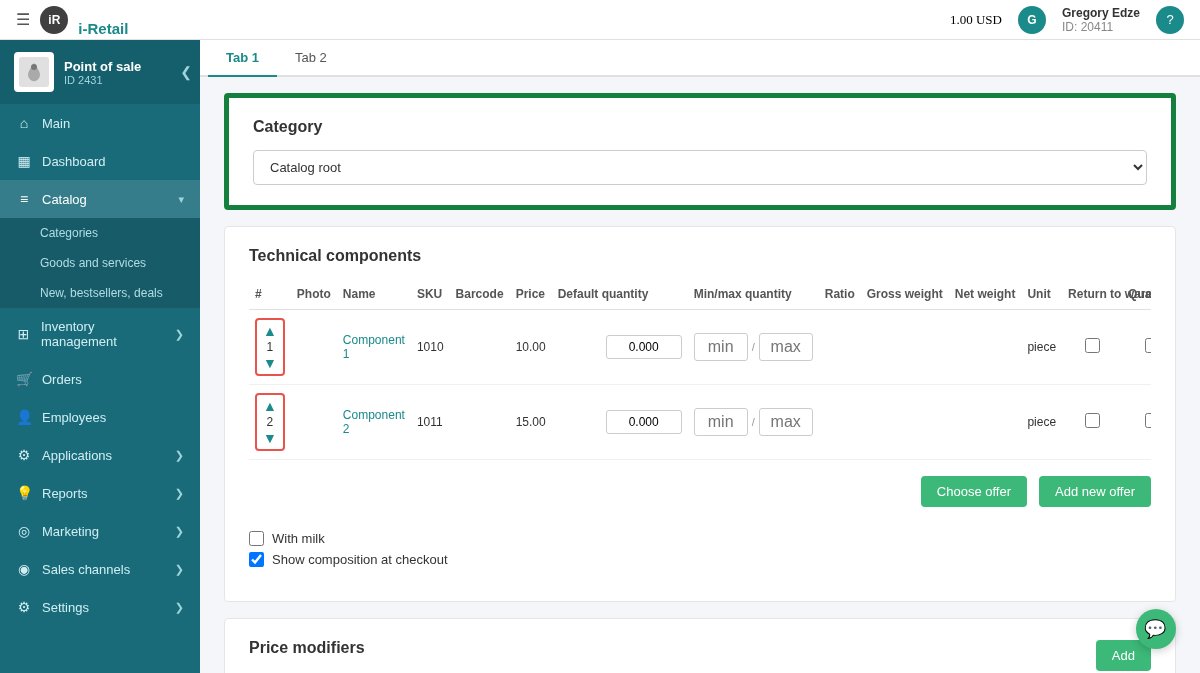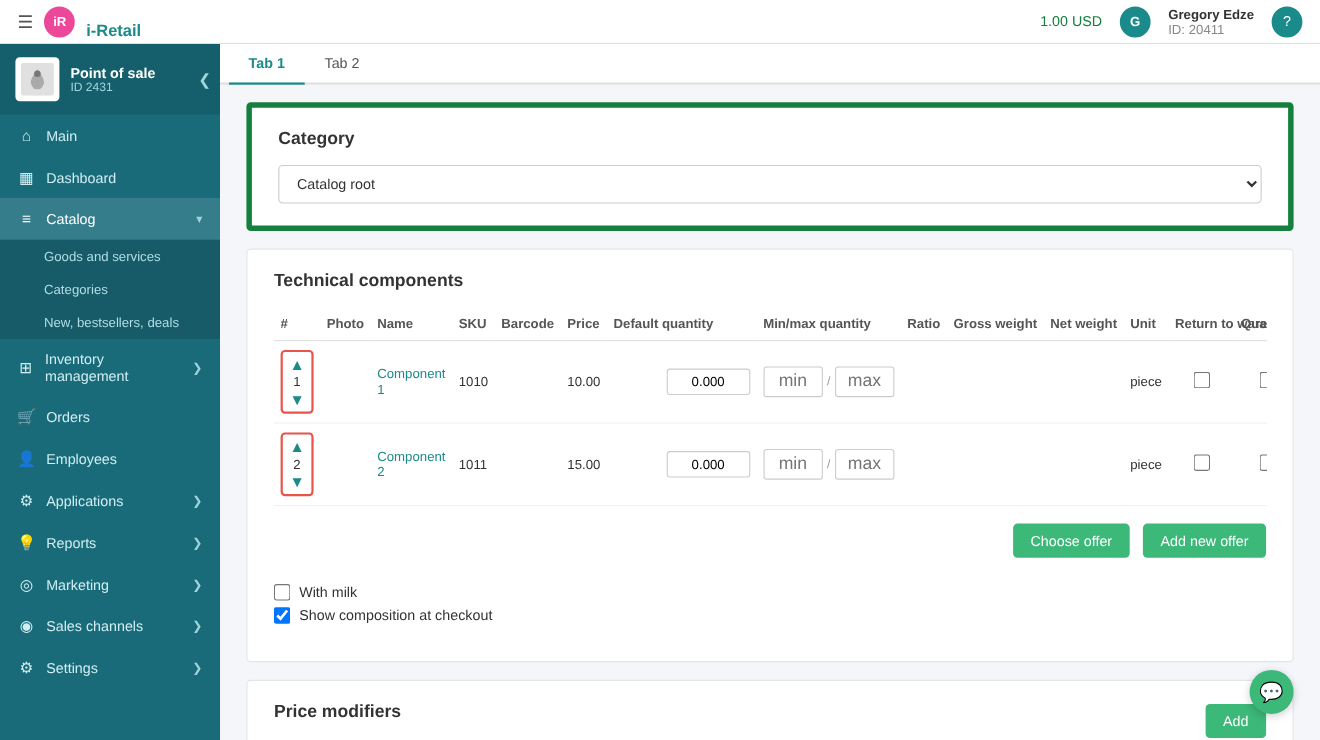--- a/index.html
+++ b/index.html
@@ -1,25 +1,25 @@
 <!DOCTYPE html>
 <html><head>
   <meta charset="utf-8">
   <style>
     * { box-sizing: border-box; margin: 0; padding: 0; }
     body { font-family: 'Segoe UI', Arial, sans-serif; font-size: 13px; background: #f5f6fa; display: flex; flex-direction: column; height: 673px; overflow: hidden; }
 
     
     .topbar { height: 40px; background: #fff; display: flex; align-items: center; justify-content: space-between; padding: 0 16px; border-bottom: 1px solid #e0e0e0; flex-shrink: 0; }
     .topbar-left { display: flex; align-items: center; gap: 10px; }
-    .topbar-logo { width: 28px; height: 28px; background: #ec4899; border-radius: 50%; display: flex; align-items: center; justify-content: center; color: #fff; font-weight: bold; font-size: 12px; }
+    .topbar-logo { width: 28px; height: 28px; background: #404040; border-radius: 50%; display: flex; align-items: center; justify-content: center; color: #fff; font-weight: bold; font-size: 12px; }
     .topbar-brand { color: #1a8a8a; font-weight: 700; font-size: 15px; margin-top: 17px; }
     .hamburger { font-size: 16px; color: #555; cursor: pointer; }
     .topbar-right { display: flex; align-items: center; gap: 16px; }
-    .topbar-currency { font-size: 13px; color: #15803d; }
+    .topbar-currency { font-size: 13px; color: #000000; font-family: Liberation Serif, serif; }
     .topbar-avatar { width: 28px; height: 28px; background: #1a8a8a; border-radius: 50%; display: flex; align-items: center; justify-content: center; color: #fff; font-weight: bold; font-size: 12px; }
     .topbar-user { font-size: 12px; color: #333; }
     .topbar-user span { display: block; color: #888; }
     .topbar-help { width: 28px; height: 28px; background: #1a8a8a; border-radius: 50%; display: flex; align-items: center; justify-content: center; color: #fff; font-size: 13px; cursor: pointer; }
 
     
     .layout { display: flex; flex: 1; overflow: hidden; }
 
     
     .sidebar { width: 200px; background: #1a6b7a; color: #fff; display: flex; flex-direction: column; overflow-y: auto; flex-shrink: 0; }
@@ -133,22 +133,22 @@
     <div class="nav-item">
       <span class="nav-icon">▦</span>
       <span>Dashboard</span>
     </div>
     <div class="nav-item active">
       <span class="nav-icon">≡</span>
       <span>Catalog</span>
       <span class="nav-arrow">▾</span>
     </div>
     <div class="nav-sub">
+      <div class="nav-sub-item">Categories</div>
       <div class="nav-sub-item">Goods and services</div>
-      <div class="nav-sub-item">Categories</div>
       <div class="nav-sub-item">New, bestsellers, deals</div>
     </div>
     <div class="nav-item">
       <span class="nav-icon">⊞</span>
       <span>Inventory management</span>
       <span class="nav-arrow">❯</span>
     </div>
     <div class="nav-item">
       <span class="nav-icon">🛒</span>
       <span>Orders</span>

